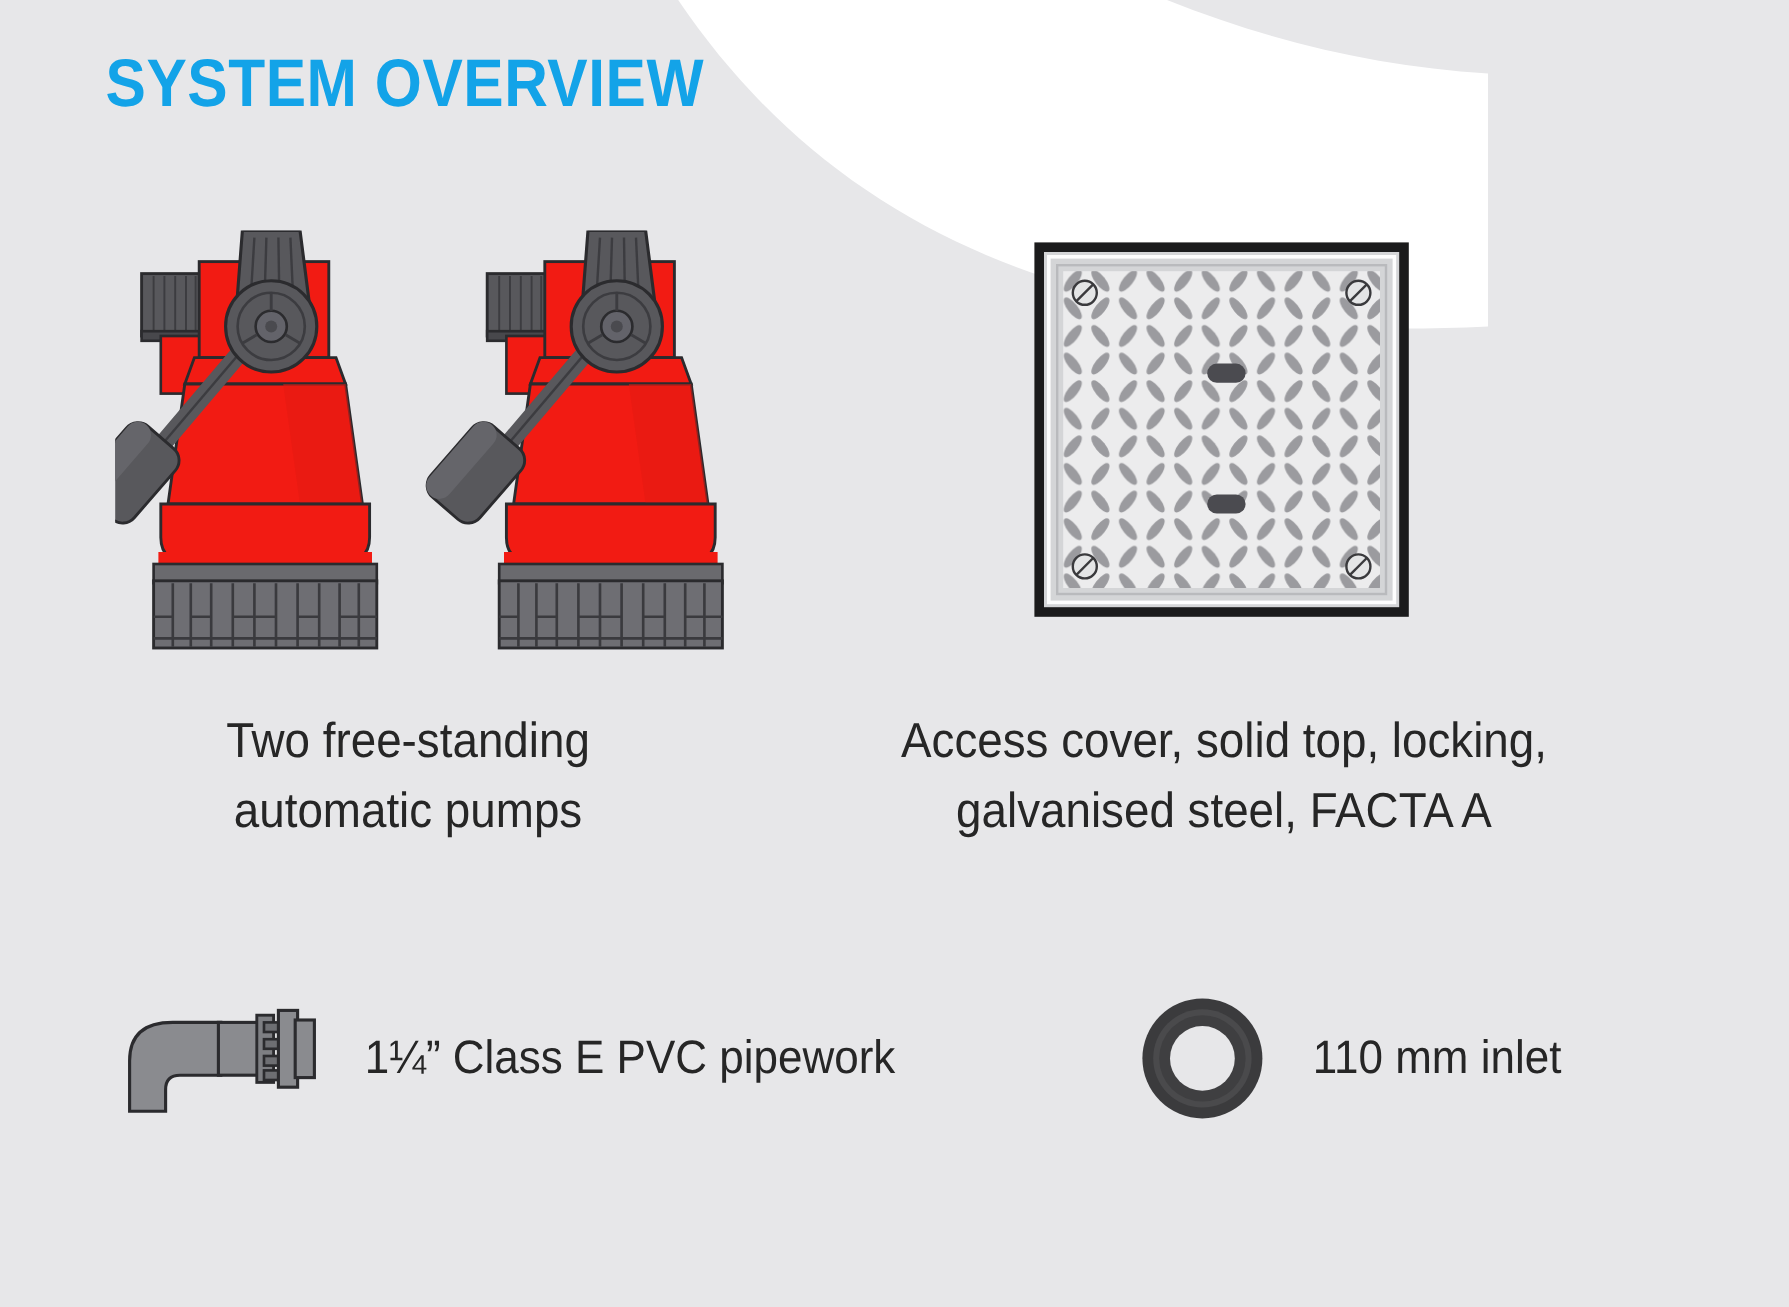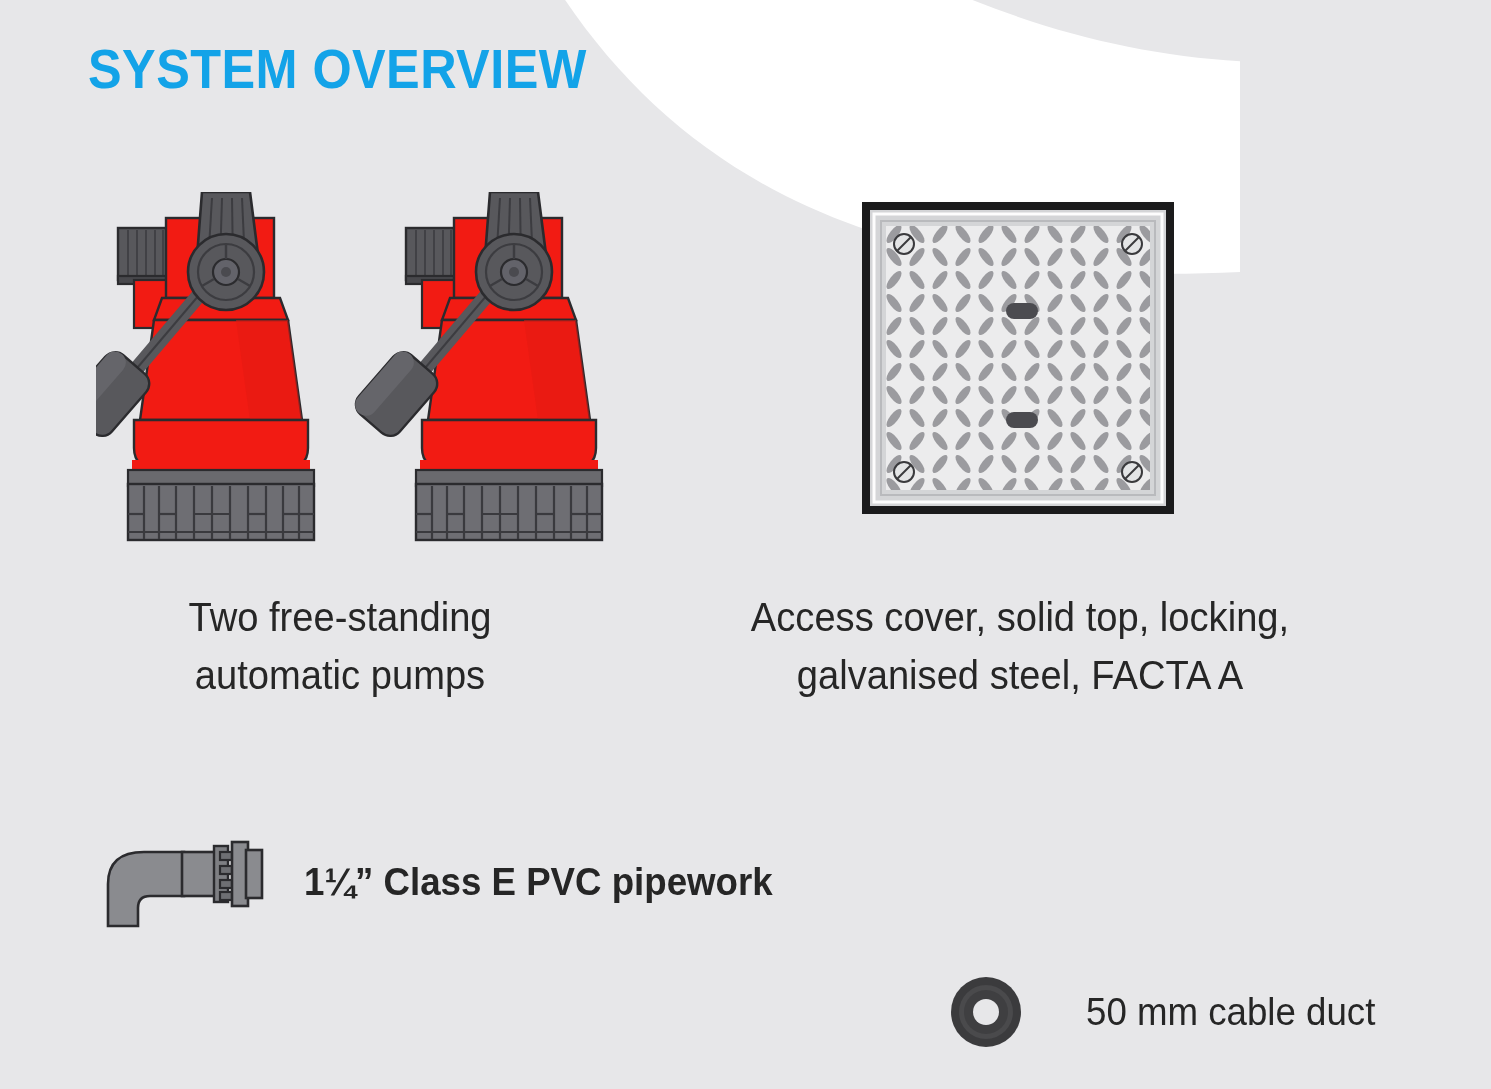--- a/index.html
+++ b/index.html
@@ -50,21 +50,21 @@
   .spec .ico{flex:0 0 auto;display:flex;align-items:center;justify-content:center;}
   .spec .lbl{
     color:#262626;
     font-size:39px;
     white-space:nowrap;
     font-family:"Liberation Sans Narrow","Liberation Sans",sans-serif;
     transform:scaleX(0.94);
     transform-origin:left center;
   }
 
-  .spec-a{left:100px;top:832px;width:760px;height:100px;font-weight:bold;}
+  .spec-a{left:100px;top:832px;width:760px;height:100px;}
   .spec-b{left:96px;top:962px;width:760px;height:100px;}
   .spec-c{left:948px;top:832px;width:520px;height:100px;}
   .spec-d{left:948px;top:962px;width:520px;height:100px;}
 
   .spec-a .lbl{margin-left:36px;}
   .spec-b .lbl{margin-left:28px;}
   .spec-c .lbl{margin-left:38px;}
   .spec-d .lbl{margin-left:62px;}
 </style>
 </head>
@@ -236,26 +236,26 @@
           <rect x="120" y="58" width="16" height="8"></rect>
         </g>
         <rect x="132" y="8" width="16" height="64" fill="#8a8b8f" stroke="#2b2b2e" stroke-width="2.6"></rect>
         <rect x="146" y="16" width="16" height="48" fill="#8a8b8f" stroke="#2b2b2e" stroke-width="2.6"></rect>
       </svg>
     </div>
     <div class="lbl">1¼” Class E PVC pipework</div>
   </div>
 
 
-
-  <div class="spec spec-d">
+  <div class="spec spec-c">
     <div class="ico">
-      <svg width="76" height="76" viewBox="0 0 76 76" aria-hidden="true">
-        <circle cx="38" cy="38" r="35" fill="#3b3b3d"></circle>
-        <circle cx="38" cy="38" r="27" fill="#4a4a4c"></circle>
-        <circle cx="38" cy="38" r="22" fill="#3f3f41"></circle>
-        <circle cx="38" cy="38" r="13" fill="#e7e7e9"></circle>
+      <svg width="108" height="108" viewBox="0 0 108 108" aria-hidden="true">
+        <circle cx="54" cy="54" r="50" fill="#3b3b3d"></circle>
+        <circle cx="54" cy="54" r="41" fill="#4a4a4c"></circle>
+        <circle cx="54" cy="54" r="36" fill="#3f3f41"></circle>
+        <circle cx="54" cy="54" r="27" fill="#e7e7e9"></circle>
       </svg>
     </div>
-    <div class="lbl">50 mm cable duct</div>
-  </div>
+    <div class="lbl">110 mm inlet</div>
+  </div>
+
 
 </div>
 
 </body></html>

